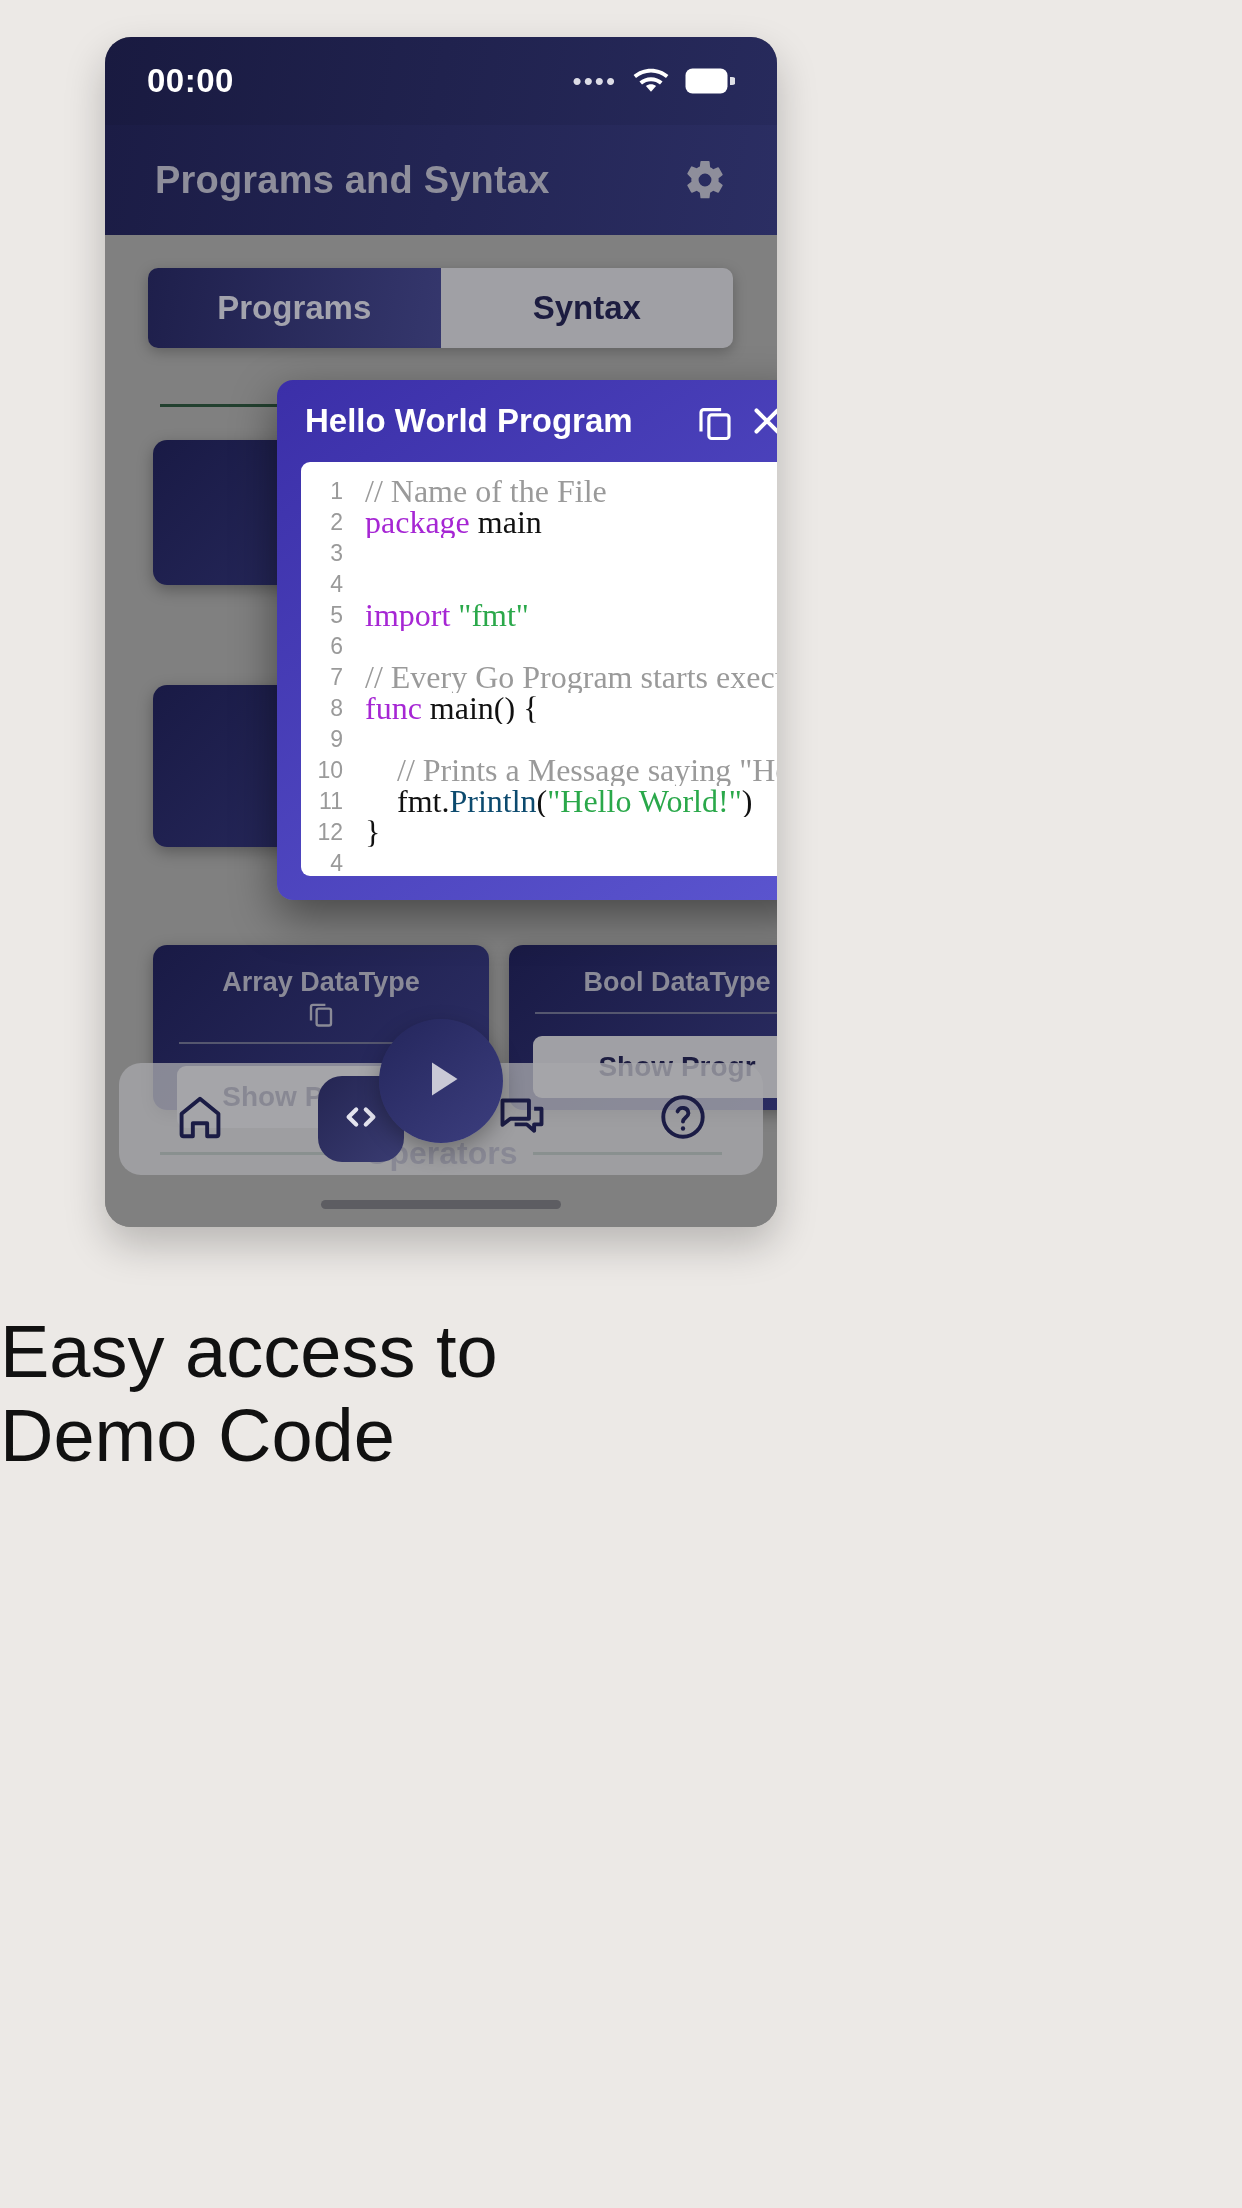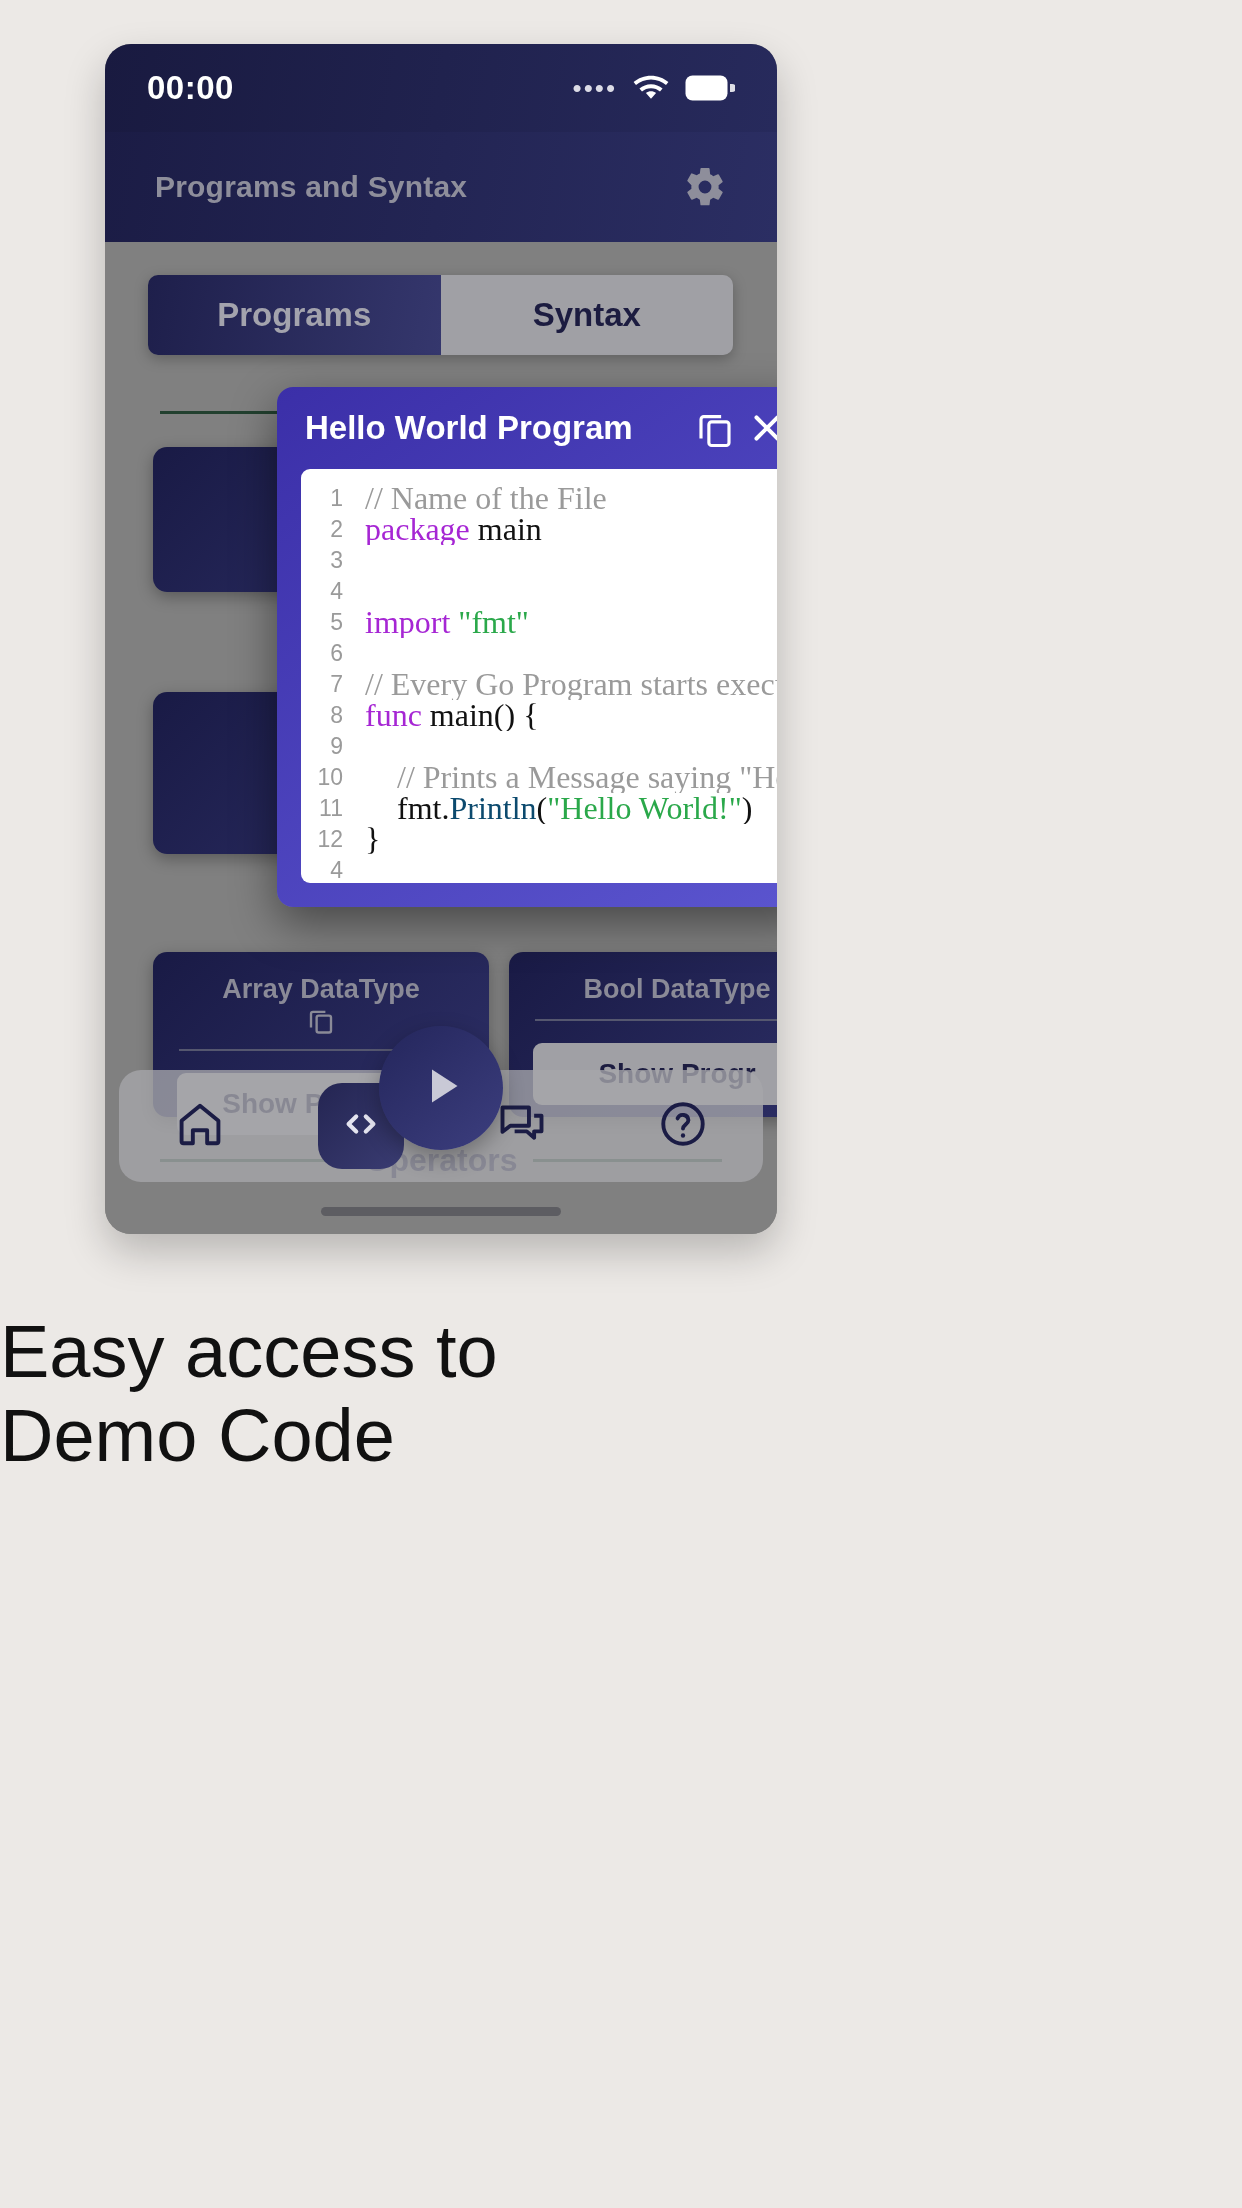--- a/index.html
+++ b/index.html
@@ -7,21 +7,21 @@
   body {
     background:#ece9e6;
     font-family:"Liberation Sans", sans-serif;
     overflow:hidden;
     position:relative;
   }
 
   
   .phone {
     position:absolute;
-    left:105px; top:44px;
+    left:105px; top:37px;
     width:672px; height:1190px;
     border-radius:26px;
     background:#808080;
     overflow:hidden;
     box-shadow:0 18px 40px rgba(0,0,0,.22);
   }
 
   
   .statusbar {
     position:absolute; left:0; top:0; width:100%; height:88px;
@@ -35,21 +35,21 @@
   .wifi svg, .batt svg { display:block; }
 
   
   .appbar {
     position:absolute; left:0; top:88px; width:100%; height:110px;
     background:linear-gradient(100deg,#1b1c45 0%,#2b2e63 100%);
     display:flex; align-items:center; justify-content:space-between;
     padding:0 50px;
   }
   .appbar-title {
-    color:#8e8e9b; font-size:30px; font-weight:700; letter-spacing:.2px;
+    color:#8e8e9b; font-size:38px; font-weight:700; letter-spacing:.2px;
   }
   .gear { width:44px; height:44px; }
 
   
   .appbody {
     position:absolute; left:0; top:198px; right:0; bottom:0;
     background:#808080;
   }
 
   

